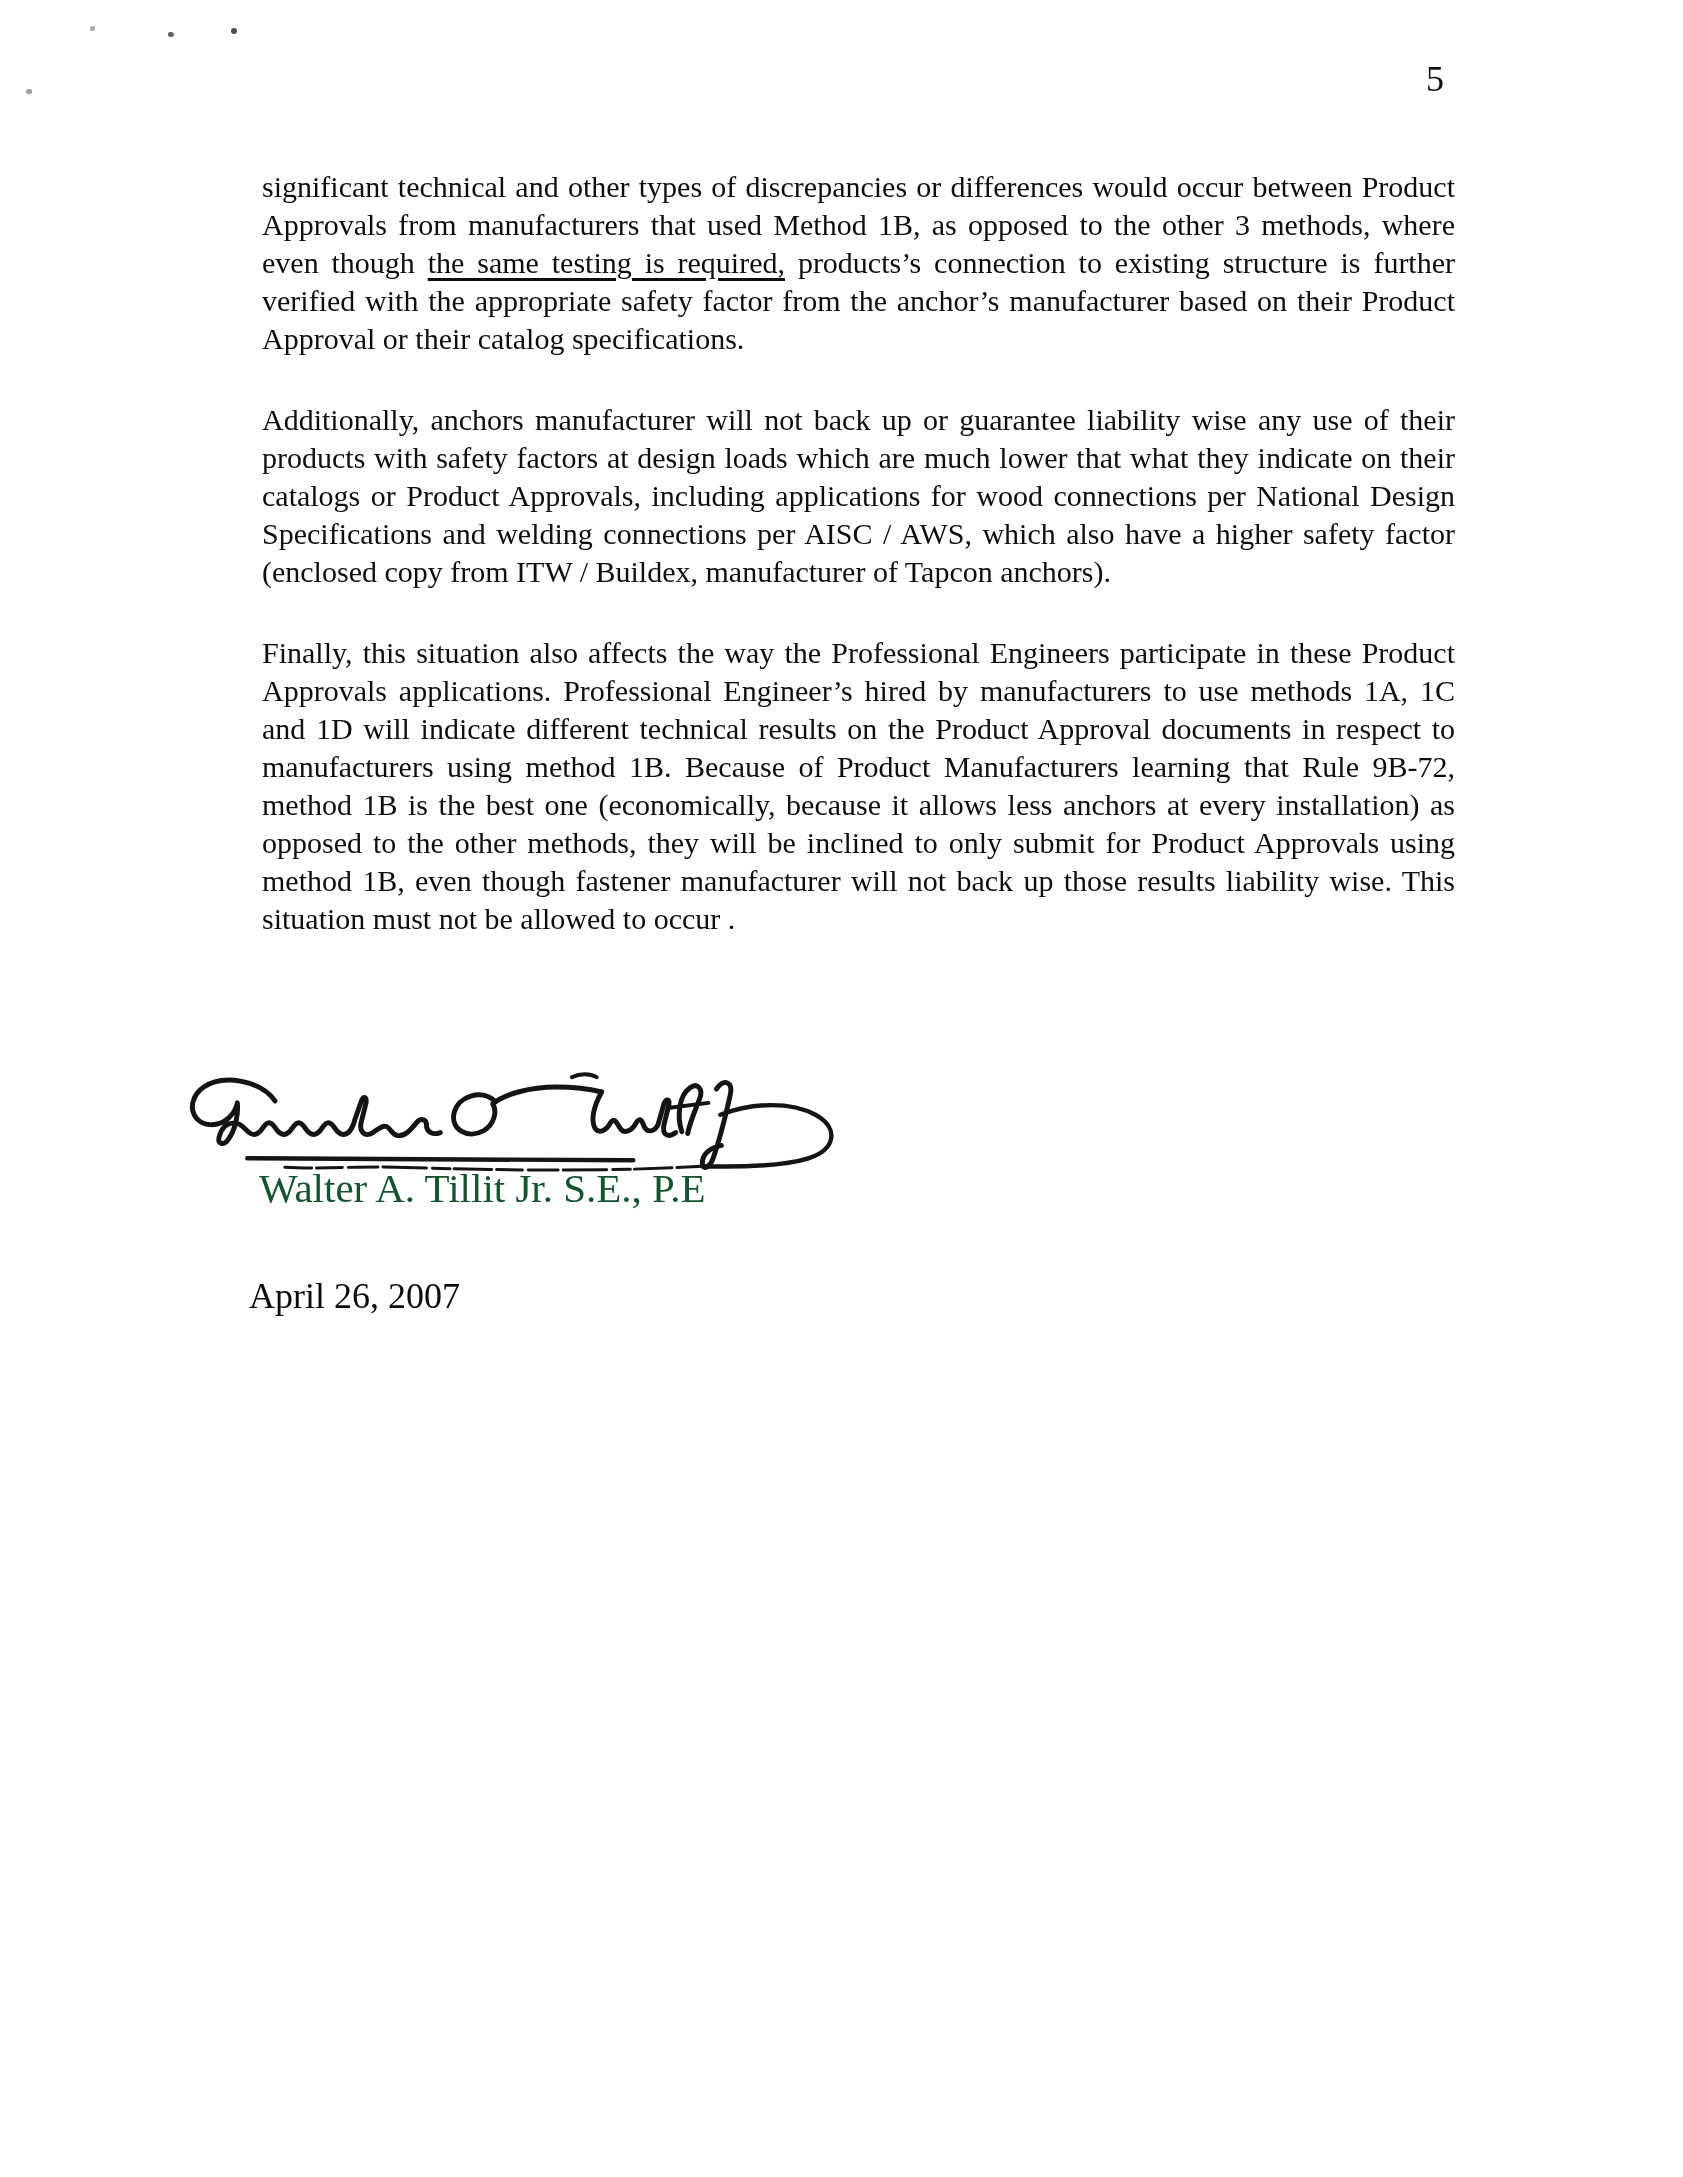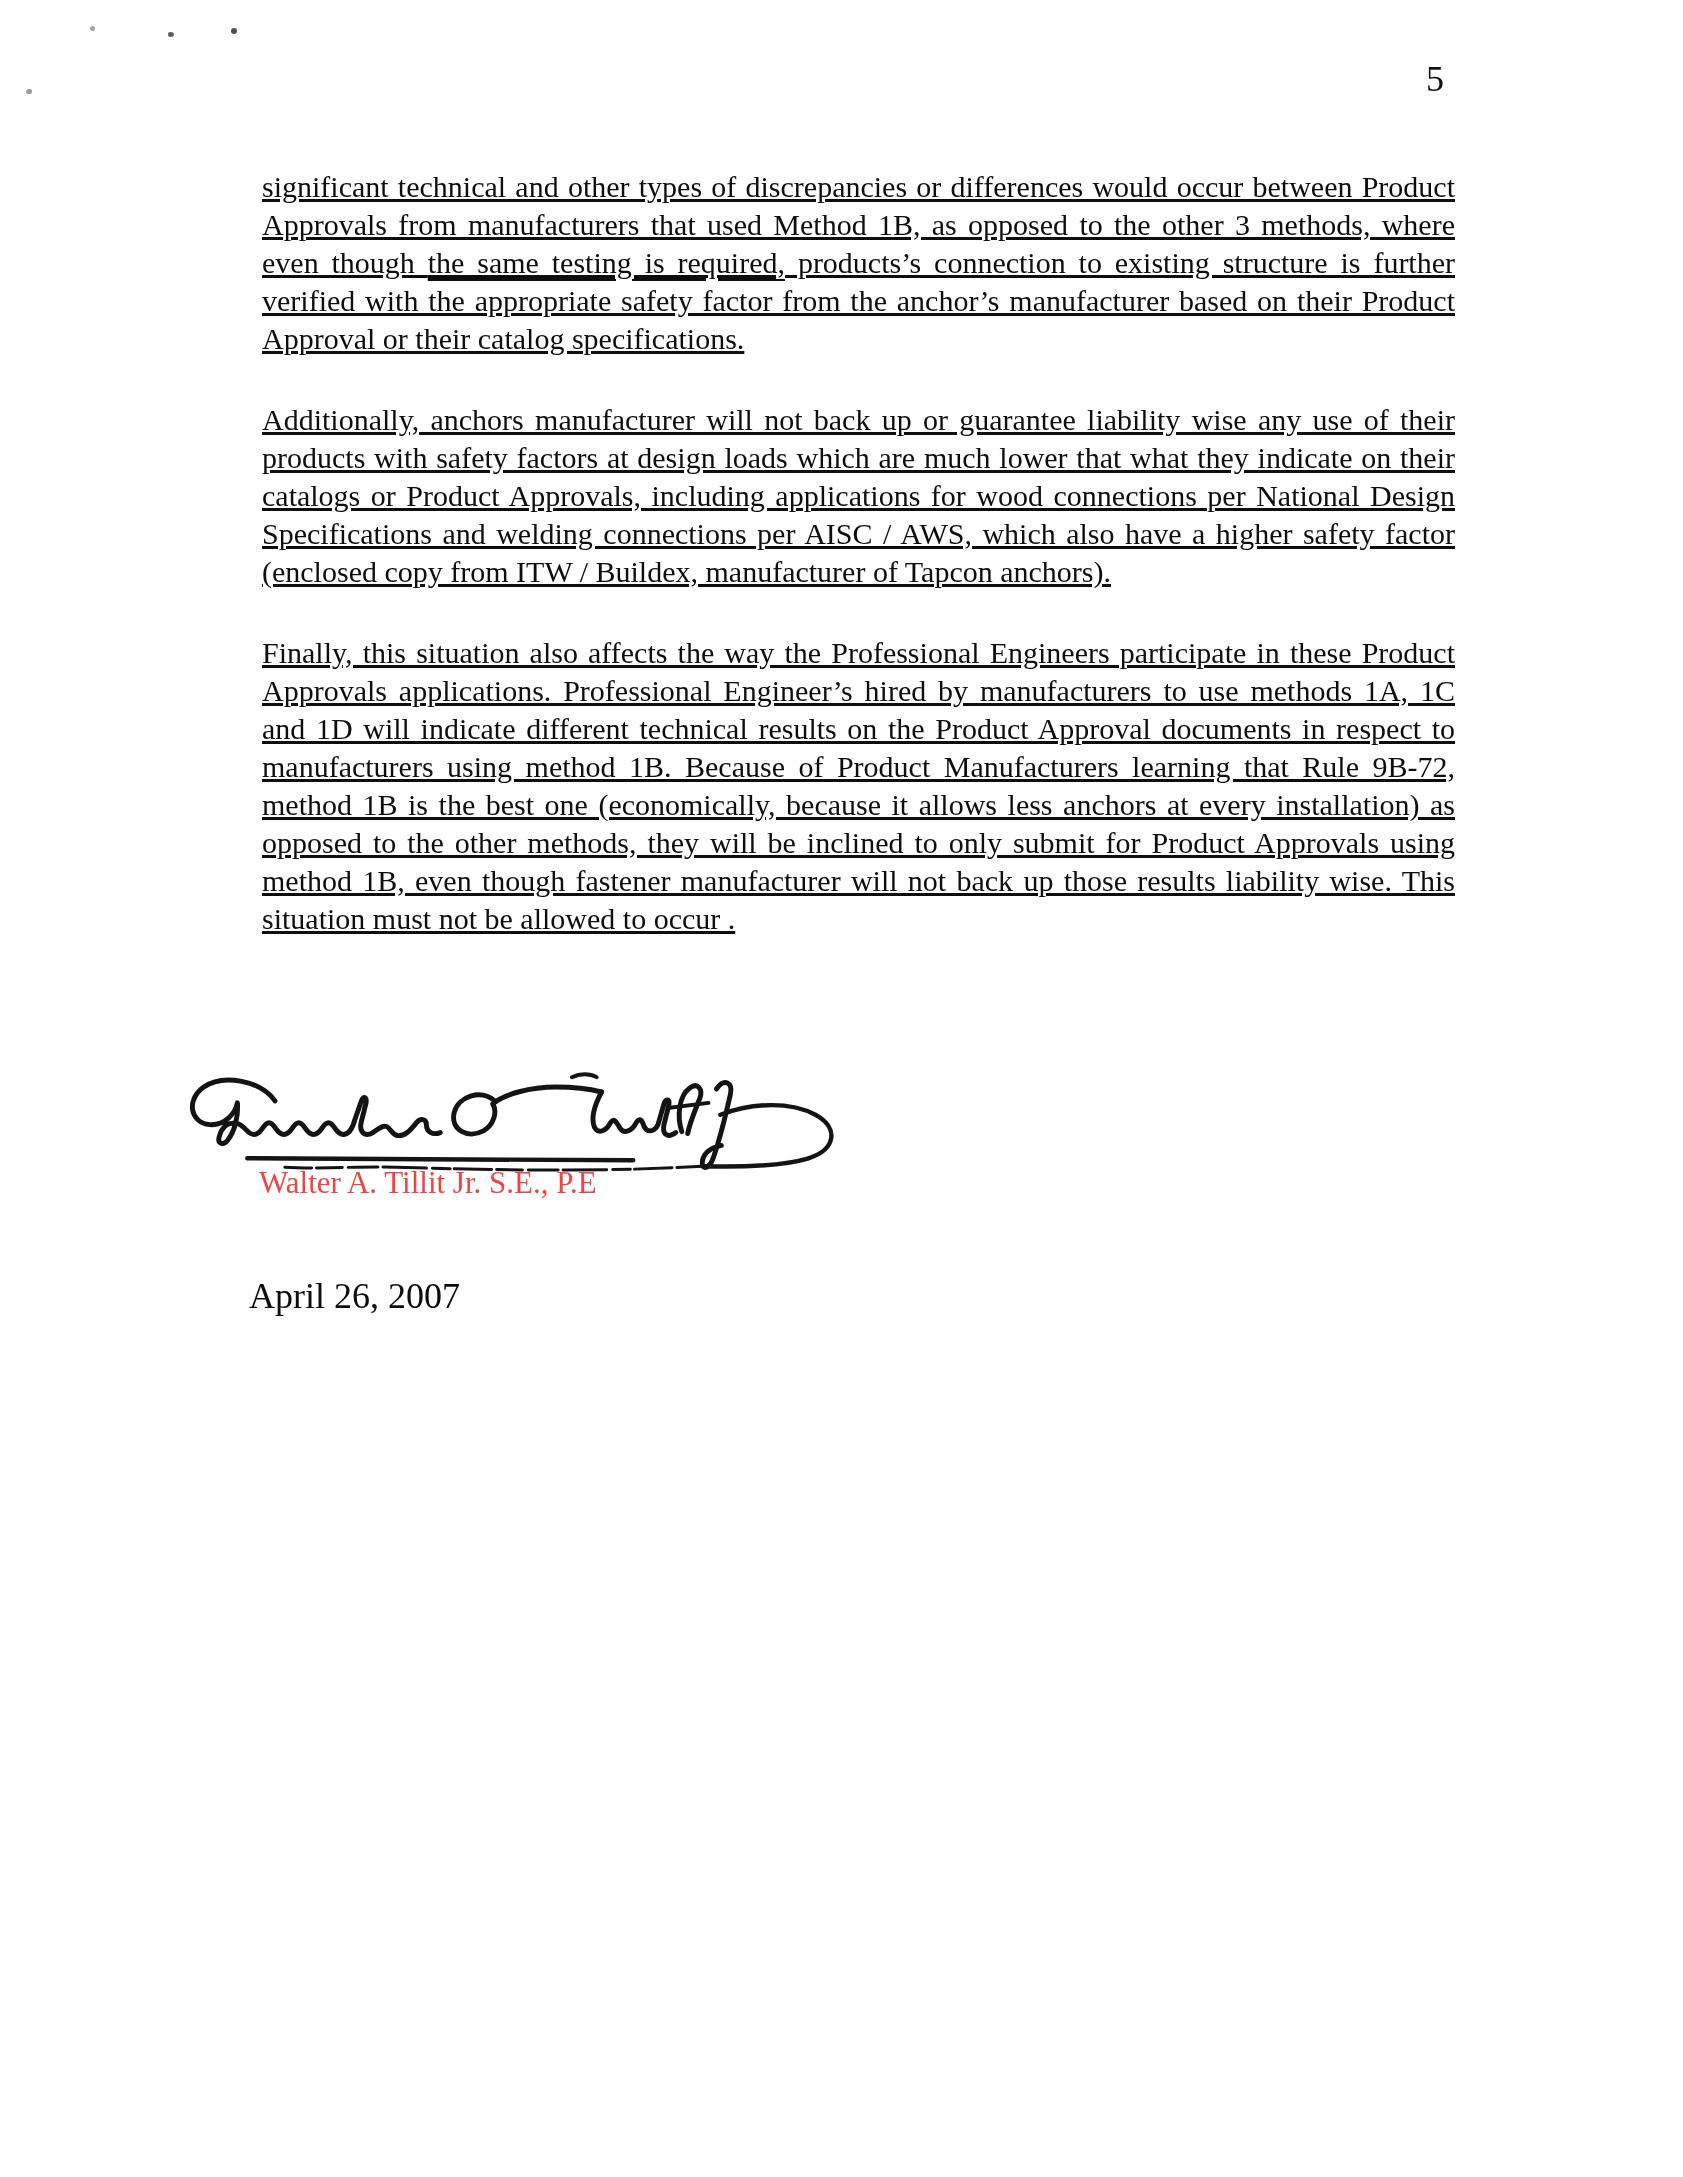--- a/index.html
+++ b/index.html
@@ -24,40 +24,40 @@
   .letter-body {
     position: absolute;
     left: 262px;
     top: 168px;
     width: 1193px;
     font-size: 30px;
     line-height: 38px;
     text-align: justify;
     color: #0e0e0e;
   }
-  .para { margin: 0 0 43px 0; text-decoration: underline; }
+  .para { margin: 0 0 43px 0; }
   .u {
     text-decoration: underline;
     text-decoration-thickness: 2.5px;
     text-underline-offset: 5px;
   }
   .signature-svg {
     position: absolute;
     left: 178px;
     top: 1065px;
     width: 673px;
     height: 149px;
   }
   .sig-name {
     position: absolute;
     left: 259px;
     top: 1166px;
-    font-size: 31px;
+    font-size: 41px;
     line-height: 1.1;
-    color: #ef4444;
+    color: #14532d;
     white-space: nowrap;
     text-align: center;
   }
   .date-line {
     position: absolute;
     left: 249px;
     top: 1275px;
     font-size: 36px;
     color: #0d0d0d;
     white-space: nowrap;

